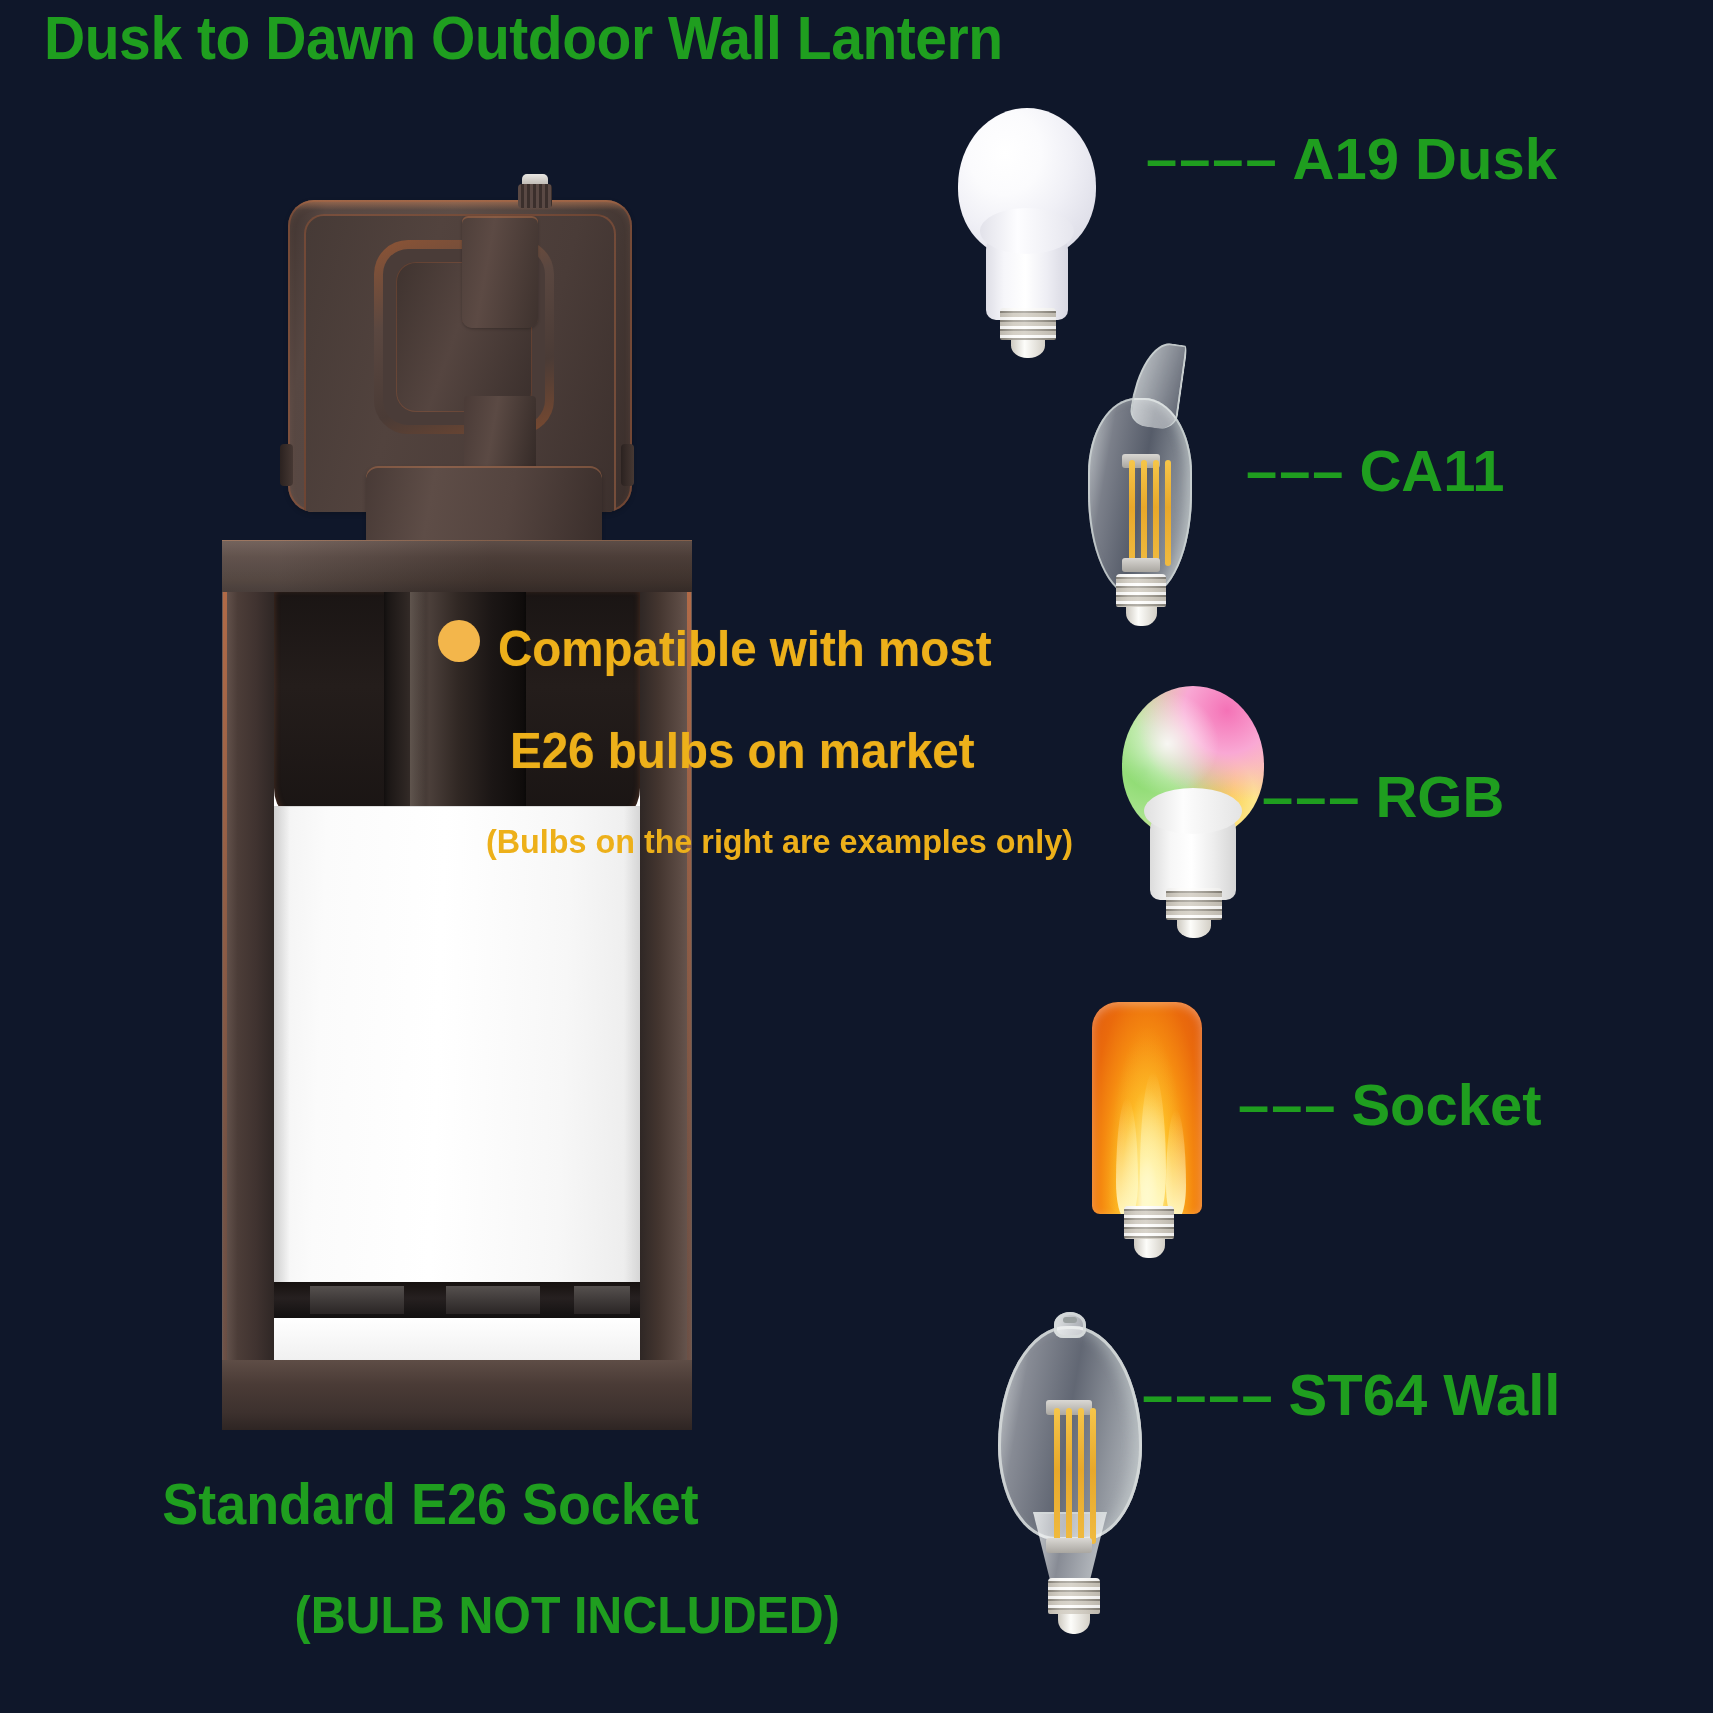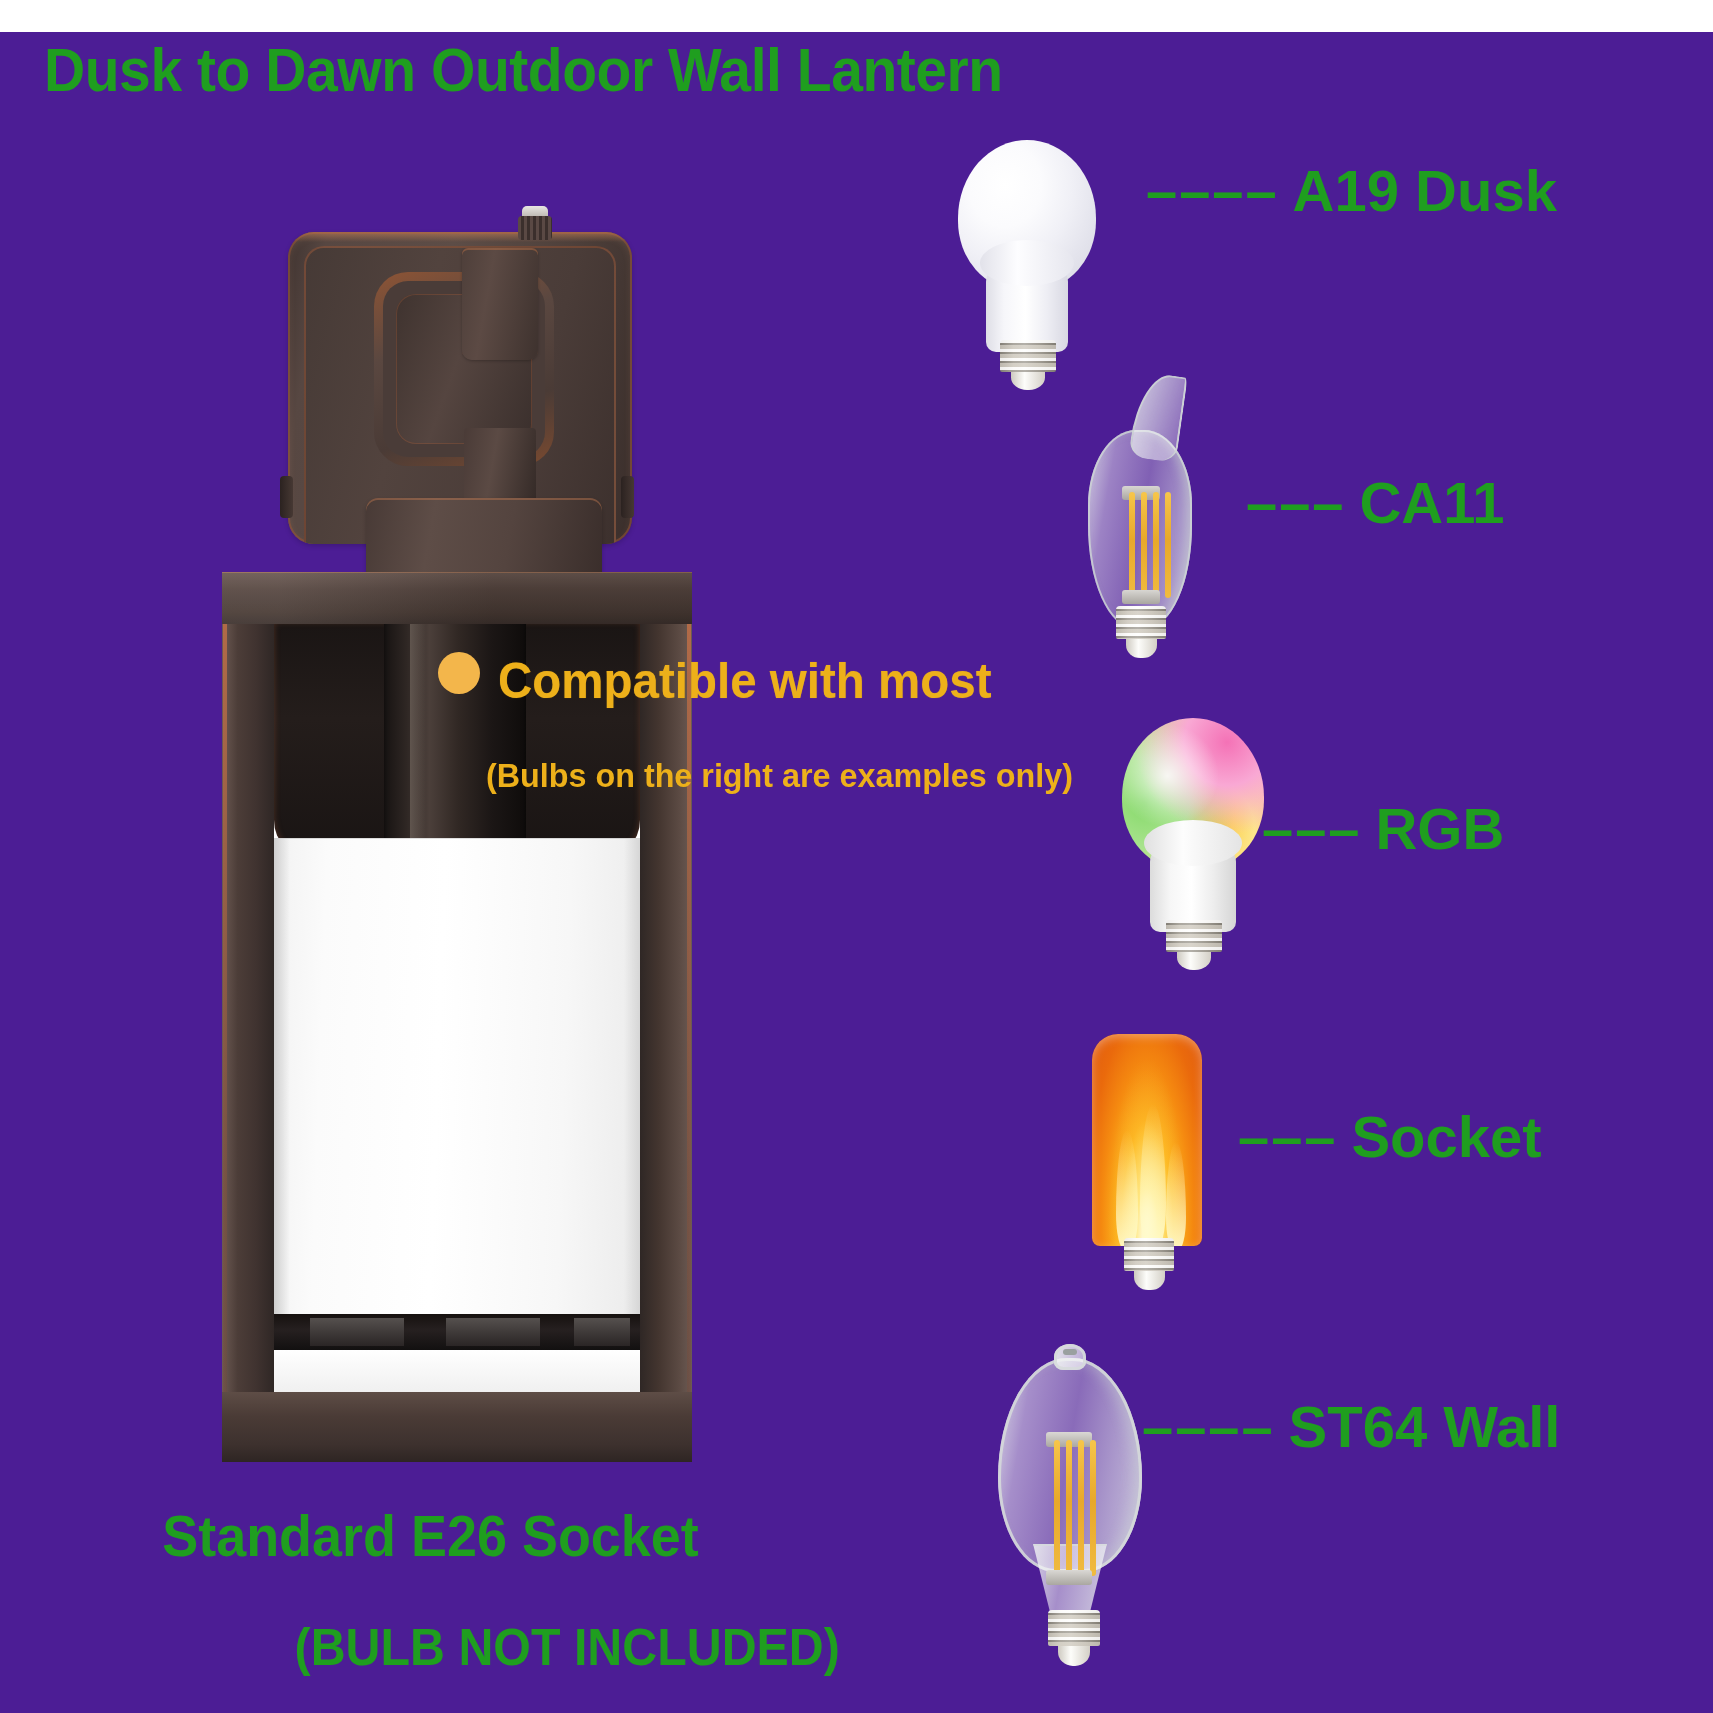--- a/index.html
+++ b/index.html
@@ -2,21 +2,21 @@
 <html><head>
 <meta charset="utf-8">
 <title>Dusk to Dawn Outdoor Wall Lantern</title>
 <style>
   html,body{margin:0;padding:0;background:#ffffff;}
   body{
     width:1713px;height:1713px;position:relative;overflow:hidden;
     font-family:"Liberation Sans","DejaVu Sans",sans-serif;
     -webkit-font-smoothing:antialiased;
   }
-  .stage{position:absolute;inset:0;background:#4c1d95;margin-top:32px;}
+  .stage{position:absolute;inset:0;background:#0f172a;}
 
   
   .title{
     position:absolute;left:44px;top:2px;
     font-size:62px;font-weight:bold;letter-spacing:-0.5px;
     color:#1f9e1f;white-space:nowrap;
     transform:scaleX(0.92);transform-origin:left top;
   }
   .socket-label{
     position:absolute;left:0;top:1470px;width:860px;text-align:center;
@@ -387,20 +387,23 @@
     </div>
   </div>
 
   <div class="callout">
     <div class="callout-row">
       <div class="dot"></div>
       <div class="callout-line">
         <span>Compatible with most</span>
       </div>
     </div>
+    <div class="callout-line callout-line2">
+      <span>E26 bulbs on market</span>
+    </div>
     <div class="callout-small">
       <span>(Bulbs on the right are examples only)</span>
     </div>
   </div>
 
   <div class="bulb a19" style="left:958px;top:108px;width:146px;height:246px;">
     <div class="dome"></div>
     <div class="neck"></div>
     <div class="e26" style="left:42px;top:200px;width:56px;height:50px;">
       <div class="threads"></div>

